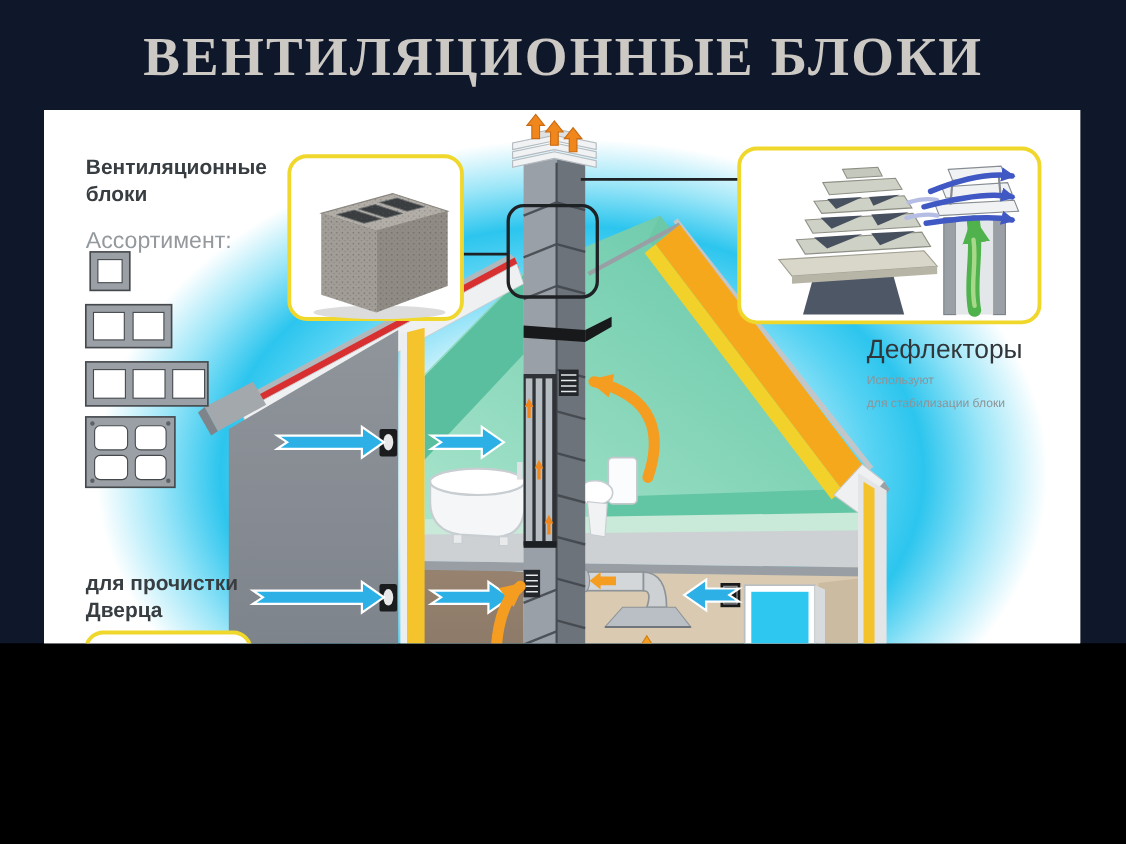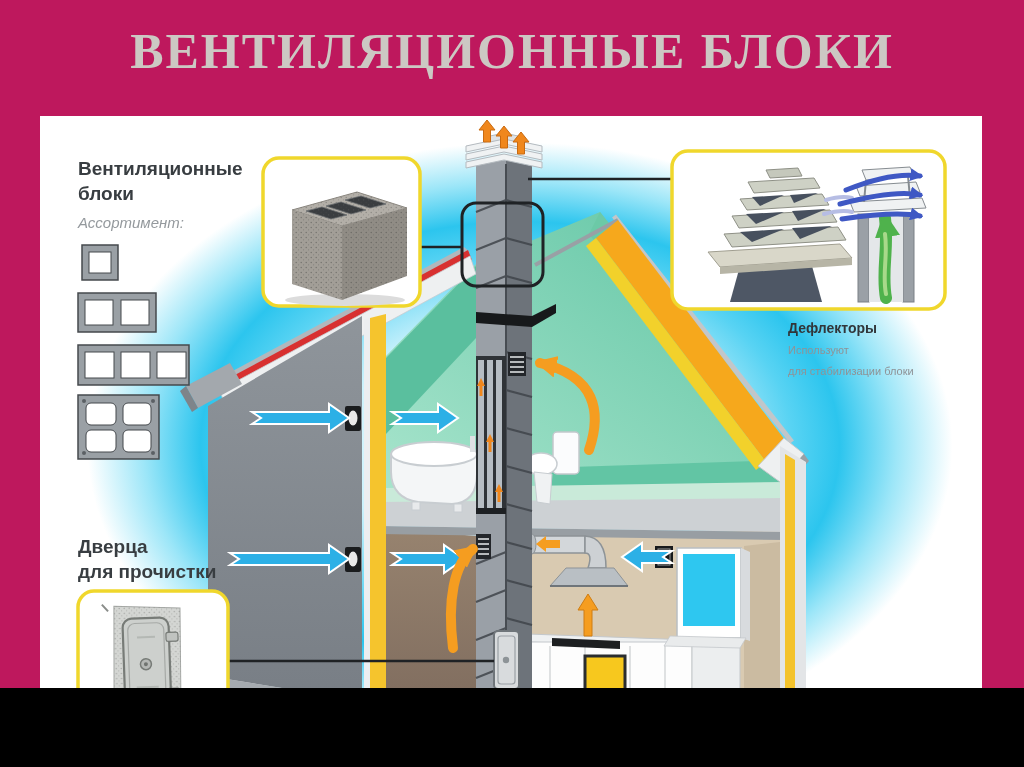--- a/index.html
+++ b/index.html
@@ -1,32 +1,32 @@
 <!DOCTYPE html>
 <html><head>
 <meta charset="utf-8">
 <style>
   html,body{margin:0;padding:0;background:#000;}
-  .stage{position:relative;width:1024px;height:688px;background:#be185d;overflow:hidden;
+  .stage{position:relative;width:1024px;height:585px;background:#0f172a;overflow:hidden;
          font-family:"Liberation Sans","DejaVu Sans",sans-serif;}
   .slide-title{position:absolute;left:0;top:22px;width:1024px;text-align:center;
       font-family:"Liberation Serif","DejaVu Serif",serif;font-weight:700;
       font-size:50px;letter-spacing:2px;color:#ccc8c3;}
-  .slide{position:absolute;left:40px;top:116px;width:942px;height:635px;
+  .slide{position:absolute;left:40px;top:100px;width:942px;height:635px;
       background:
         radial-gradient(ellipse 470px 330px at 480px 330px,
           #f2fcff 0%, #cdf2fc 38%, #58d3f3 58%, #2cc5ee 68%, #9ce6f8 80%, #ffffff 92%),
         #ffffff;}
   .diagram{position:absolute;left:0;top:0;width:942px;height:635px;}
   .lbl{position:absolute;color:#383d41;}
   .lbl-blocks{left:38px;top:40px;font-size:19px;line-height:25px;font-weight:700;}
-  .sub{font-weight:400;font-size:15px;color:#94999d;margin-top:4px;font-style:italic;}
+  .sub{font-weight:400;font-size:21px;color:#94999d;margin-top:16px;}
   .lbl-door{left:38px;top:418px;font-size:19px;line-height:25px;font-weight:700;}
   .lbl-deflector{left:748px;top:204px;width:200px;}
-  .lbl-deflector .hd{font-size:14px;font-weight:700;color:#31363a;margin-bottom:4px;}
+  .lbl-deflector .hd{font-size:24px;font-weight:400;color:#31363a;margin-bottom:4px;}
   .lbl-deflector .ln{font-size:11px;line-height:21px;color:#8e9397;}
 </style>
 </head>
 <body>
 
 <div class="stage">
   <div class="slide-title">ВЕНТИЛЯЦИОННЫЕ БЛОКИ</div>
 
   <div class="slide">
 
@@ -328,22 +328,22 @@
       </g>
     </svg>
 
     <div class="lbl lbl-blocks">
       <div>Вентиляционные</div>
       <div>блоки</div>
       <div class="sub">Ассортимент:</div>
     </div>
 
     <div class="lbl lbl-door">
+      <div>для прочистки</div>
       <div>Дверца</div>
-      <div>для прочистки</div>
     </div>
 
     <div class="lbl lbl-deflector">
       <div class="hd">Дефлекторы</div>
       <div class="ln">Используют</div>
       <div class="ln">для стабилизации блоки</div>
     </div>
 
   </div>
 </div>

